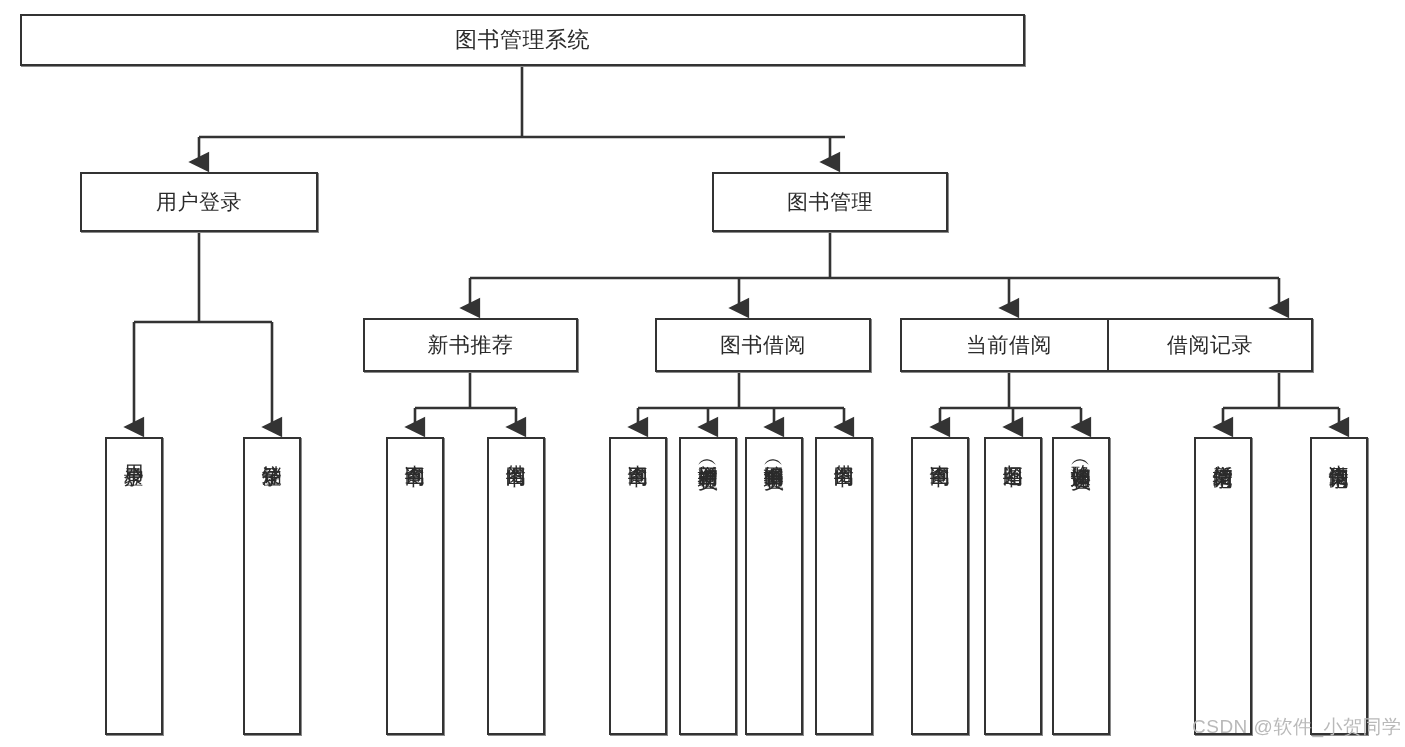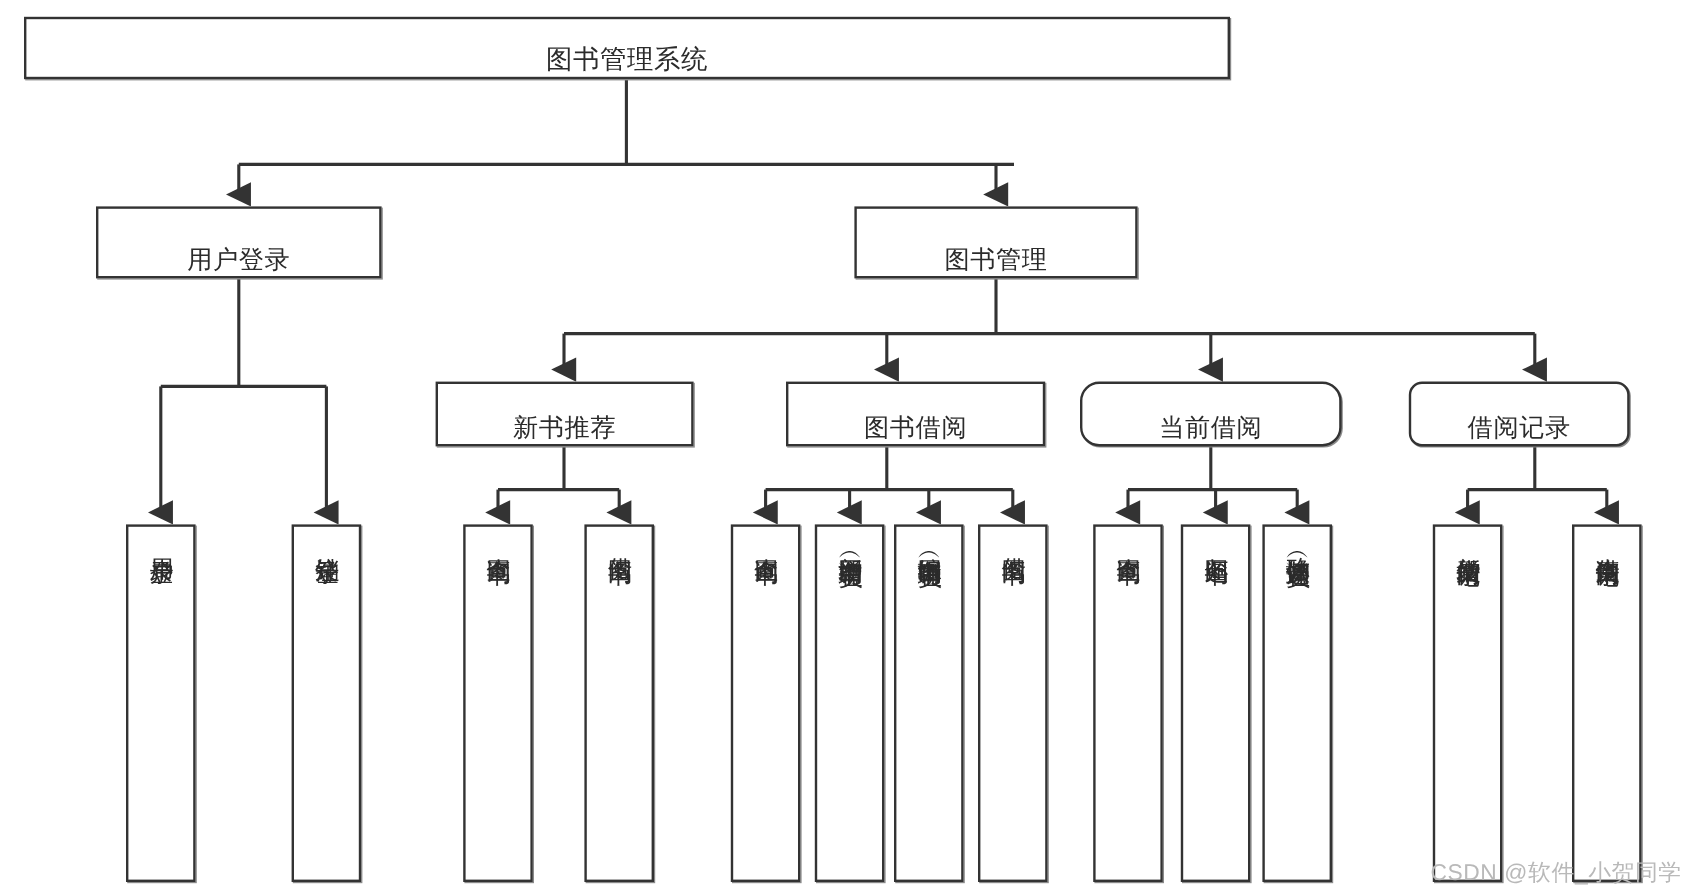--- a/index.html
+++ b/index.html
@@ -27,21 +27,21 @@
     height: 747px;
     pointer-events: none;
   }
   .node {
     position: absolute;
     box-sizing: border-box;
     background: #ffffff;
     border: 2px solid #333333;
     box-shadow: 1px 1px 0 0 #8a8a8a;
     display: flex;
-    align-items: flex-end;
+    align-items: center;
     justify-content: center;
     overflow: hidden;
   }
   .node-label {
     color: #2b2b2b;
     font-size: 21px;
     line-height: 1.22;
     letter-spacing: 0.5px;
     white-space: nowrap;
     text-align: center;
@@ -134,24 +134,24 @@
   <div class="node" style="left:363px; top:318px; width:215px; height:54px;">
     <span class="node-label">新书推荐</span>
   </div>
 
   <div class="node" style="left:712px; top:172px; width:236px; height:60px;">
     <span class="node-label">图书管理</span>
   </div>
   <div class="node" style="left:631px; top:318px; width:216px; height:54px;margin-left:24px;">
     <span class="node-label">图书借阅</span>
   </div>
-  <div class="node" style="left:900px; top:318px; width:218px; height:54px;border-radius:16px;">
+  <div class="node" style="left:900px; top:318px; width:218px; height:54px;">
     <span class="node-label">当前借阅</span>
   </div>
-  <div class="node" style="left:1174px; top:318px; width:184px; height:54px;border-radius:11px;">
+  <div class="node" style="left:1107px; top:318px; width:206px; height:54px;">
     <span class="node-label">借阅记录</span>
   </div>
 
   <div class="node leaf" style="left:105px; top:437px; width:58px; height:298px;">
     <span class="node-label">用户登录</span>
   </div>
   <div class="node leaf" style="left:243px; top:437px; width:58px; height:298px;">
     <span class="node-label">注销登录</span>
   </div>
   <div class="node leaf" style="left:386px; top:437px; width:58px; height:298px;">

